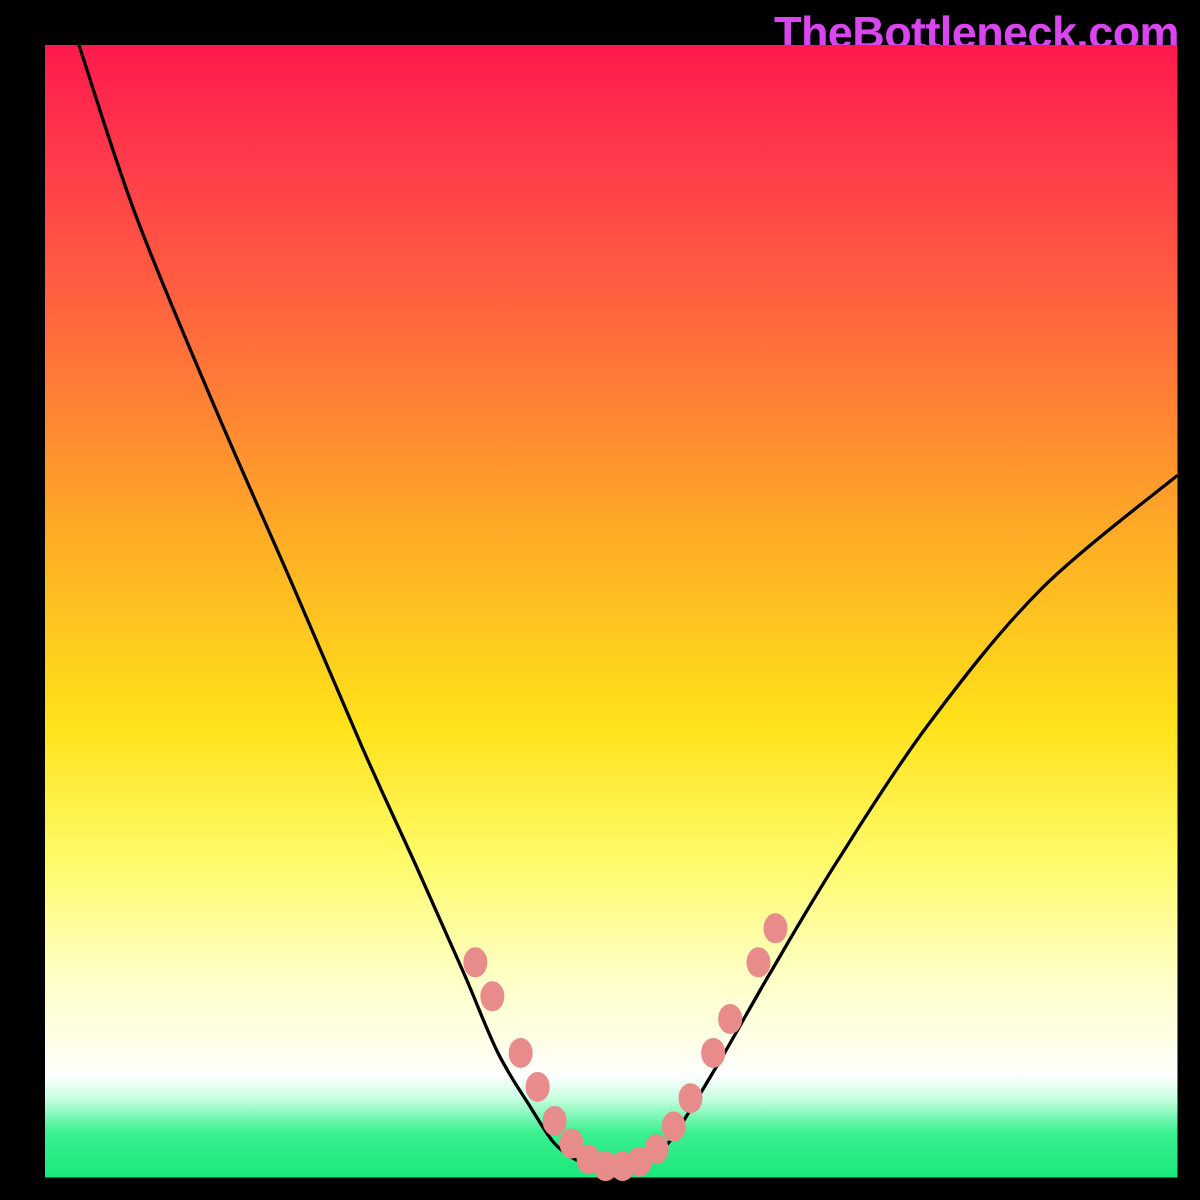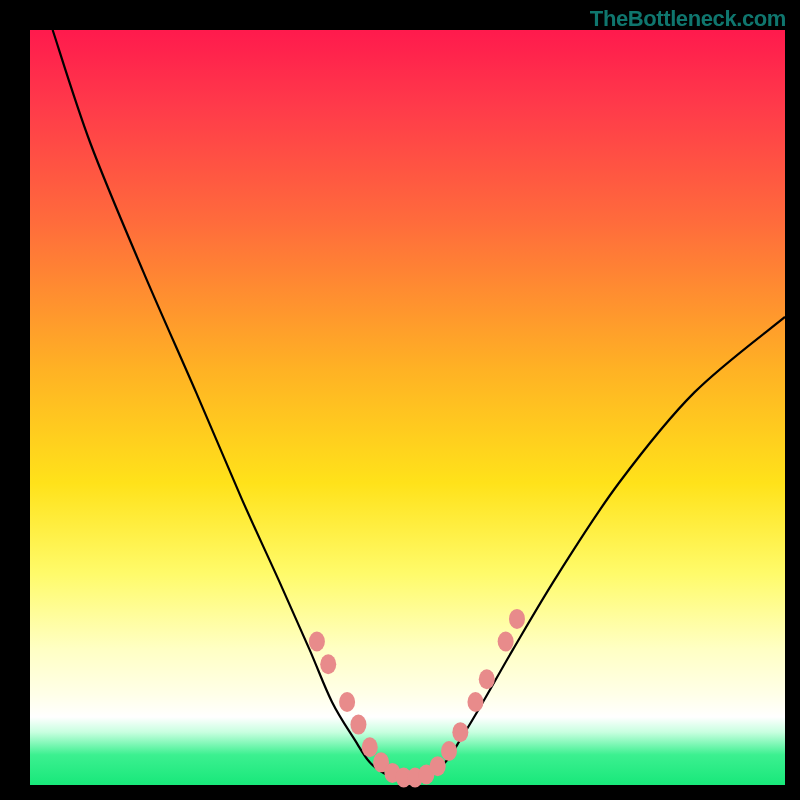--- a/index.html
+++ b/index.html
@@ -37,23 +37,23 @@
       #c8ffe0 93%,
       #3cf090 96%,
       #18e87a 100%
     );
   }
   .watermark {
     position: absolute;
     top: 6px;
     right: 14px;
     font-family: Arial, Helvetica, sans-serif;
-    font-size: 22px;
+    font-size: 30px;
     font-weight: 600;
-    color: #0f766e;
+    color: #d946ef;
     letter-spacing: -0.4px;
   }
   svg.curve {
     position: absolute;
     left: 0;
     top: 0;
     width: 755px;
     height: 755px;
     overflow: visible;
   }

